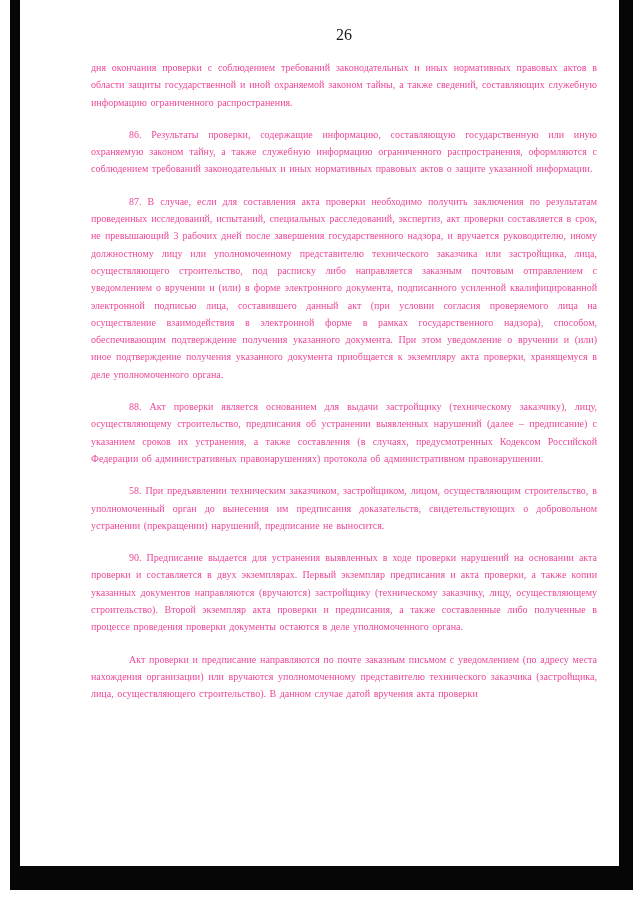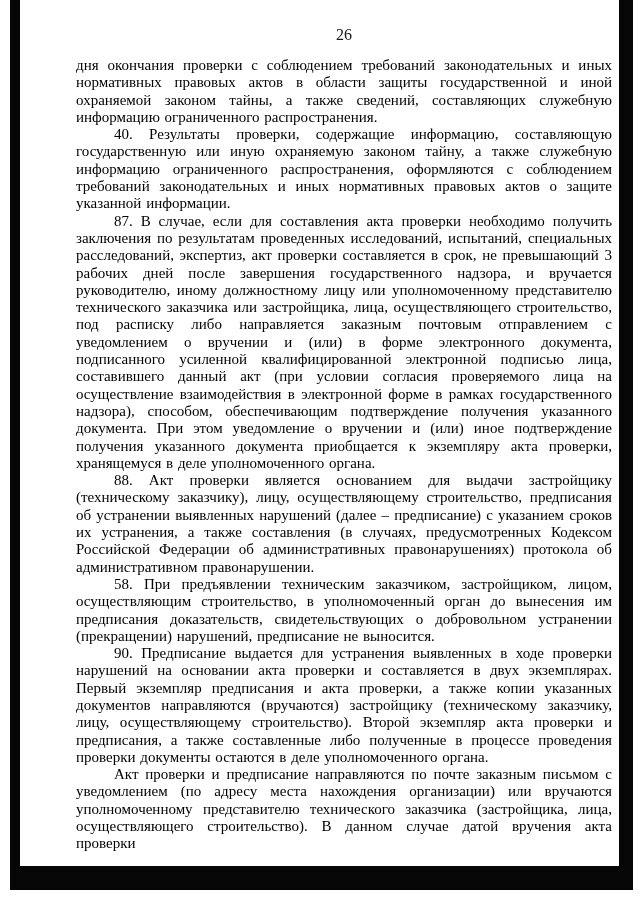--- a/index.html
+++ b/index.html
@@ -44,43 +44,43 @@
     width: 536px;
     color: #121212;
   }
   .pagenum {
     text-align: center;
     font-size: 16px;
     margin-bottom: 13px;
     color: #1a1a1a;
   }
   .para {
-    margin: 0;
+    margin: 15px;
     text-align: justify;
     text-indent: 38px;
-    font-size: 15px;
+    font-size: 10px;
     line-height: 17.3px;
     word-spacing: 1px;
-    color: #000000;
+    color: #ec4899;
   }
   .para.cont {
     text-indent: 0;
   }
 </style>
 </head>
 <body>
 
 <div class="sheet">
   <div class="bar bar-left"></div>
   <div class="bar bar-right"></div>
   <div class="bar bar-bottom"></div>
 
   <div class="content">
     <div class="pagenum">26</div>
     <p class="para cont">дня окончания проверки с соблюдением требований законодательных и иных нормативных правовых актов в области защиты государственной и иной охраняемой законом тайны, а также сведений, составляющих служебную информацию ограниченного распространения.</p>
-    <p class="para">40. Результаты проверки, содержащие информацию, составляющую государственную или иную охраняемую законом тайну, а также служебную информацию ограниченного распространения, оформляются с соблюдением требований законодательных и иных нормативных правовых актов о защите указанной информации.</p>
+    <p class="para">86. Результаты проверки, содержащие информацию, составляющую государственную или иную охраняемую законом тайну, а также служебную информацию ограниченного распространения, оформляются с соблюдением требований законодательных и иных нормативных правовых актов о защите указанной информации.</p>
     <p class="para">87. В случае, если для составления акта проверки необходимо получить заключения по результатам проведенных исследований, испытаний, специальных расследований, экспертиз, акт проверки составляется в срок, не превышающий 3 рабочих дней после завершения государственного надзора, и вручается руководителю, иному должностному лицу или уполномоченному представителю технического заказчика или застройщика, лица, осуществляющего строительство, под расписку либо направляется заказным почтовым отправлением с уведомлением о вручении и (или) в форме электронного документа, подписанного усиленной квалифицированной электронной подписью лица, составившего данный акт (при условии согласия проверяемого лица на осуществление взаимодействия в электронной форме в рамках государственного надзора), способом, обеспечивающим подтверждение получения указанного документа. При этом уведомление о вручении и (или) иное подтверждение получения указанного документа приобщается к экземпляру акта проверки, хранящемуся в деле уполномоченного органа.</p>
     <p class="para">88. Акт проверки является основанием для выдачи застройщику (техническому заказчику), лицу, осуществляющему строительство, предписания об устранении выявленных нарушений (далее – предписание) с указанием сроков их устранения, а также составления (в случаях, предусмотренных Кодексом Российской Федерации об административных правонарушениях) протокола об административном правонарушении.</p>
     <p class="para">58. При предъявлении техническим заказчиком, застройщиком, лицом, осуществляющим строительство, в уполномоченный орган до вынесения им предписания доказательств, свидетельствующих о добровольном устранении (прекращении) нарушений, предписание не выносится.</p>
     <p class="para">90. Предписание выдается для устранения выявленных в ходе проверки нарушений на основании акта проверки и составляется в двух экземплярах. Первый экземпляр предписания и акта проверки, а также копии указанных документов направляются (вручаются) застройщику (техническому заказчику, лицу, осуществляющему строительство). Второй экземпляр акта проверки и предписания, а также составленные либо полученные в процессе проведения проверки документы остаются в деле уполномоченного органа.</p>
     <p class="para">Акт проверки и предписание направляются по почте заказным письмом с уведомлением (по адресу места нахождения организации) или вручаются уполномоченному представителю технического заказчика (застройщика, лица, осуществляющего строительство). В данном случае датой вручения акта проверки</p>
   </div>
 </div>
 
 </body></html>

